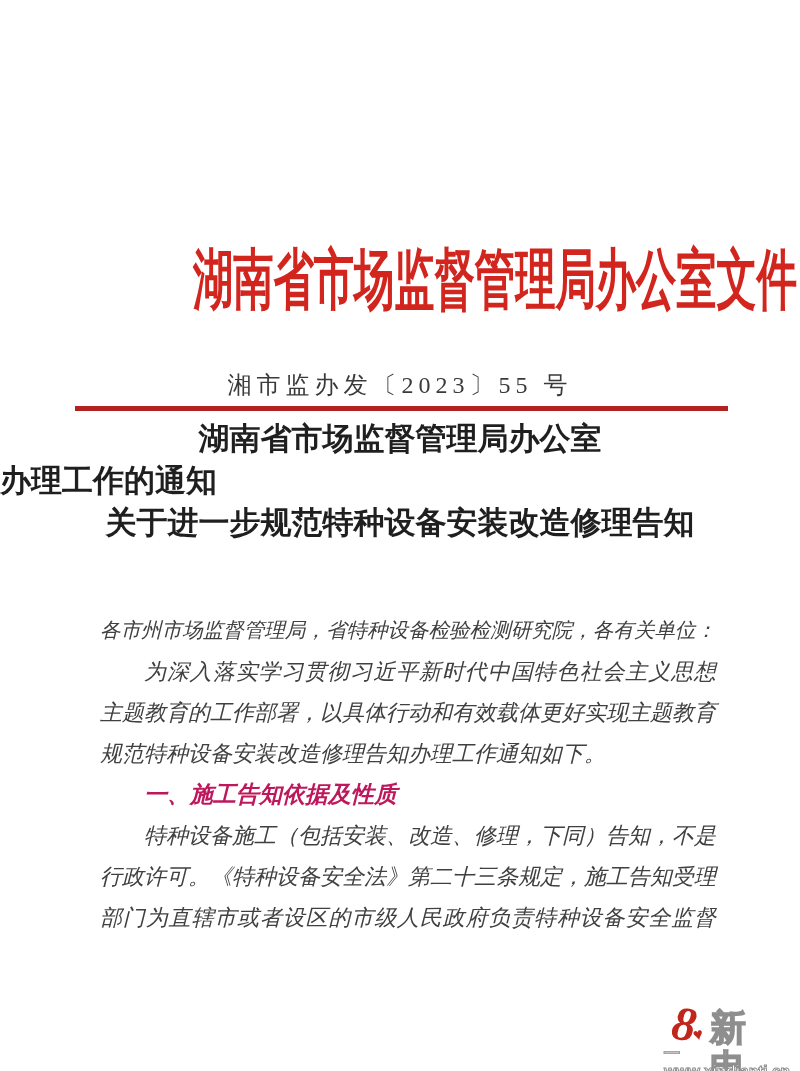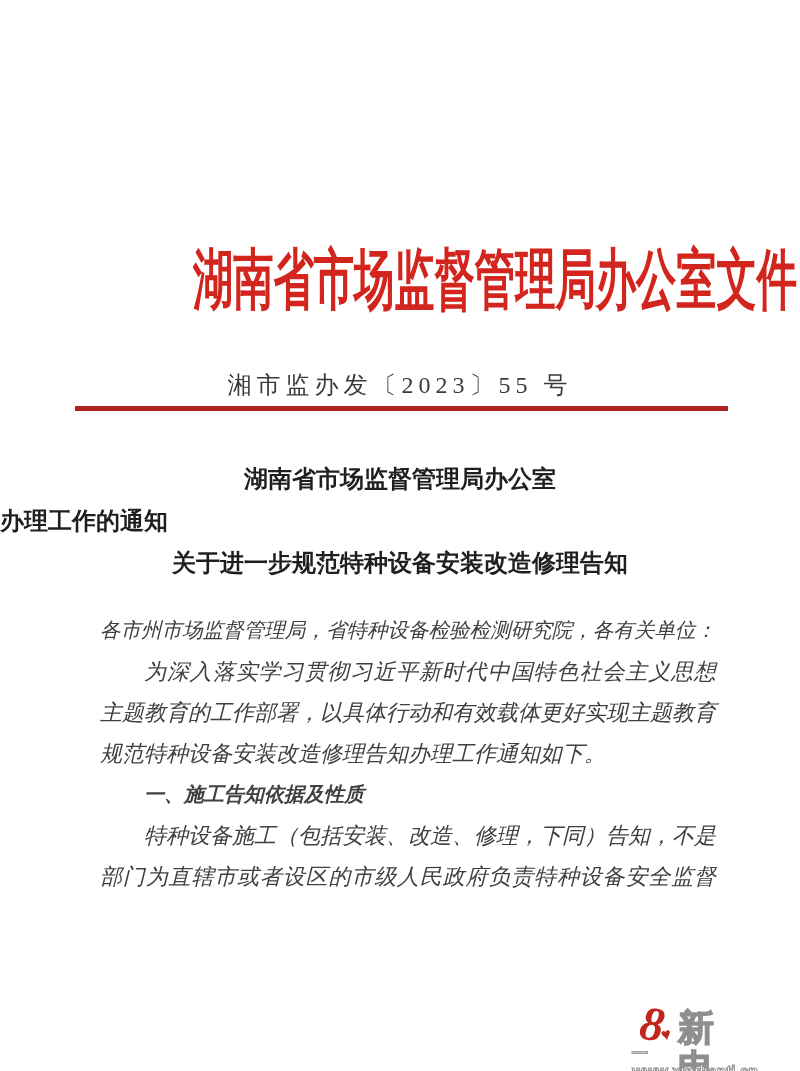--- a/index.html
+++ b/index.html
@@ -4,20 +4,21 @@
 <style>
   * { margin: 0; padding: 0; box-sizing: border-box; }
   html, body { background: #ffffff; }
   .page {
     position: relative;
     width: 800px;
     height: 1071px;
     background: #ffffff;
     overflow: hidden;
     font-family: "Liberation Serif", serif;
+    padding-left: 32px;
   }
 
   
   .banner {
     position: absolute;
     top: 230px; left: 0;
     width: 100%;
     height: 100px;
     line-height: 100px;
     text-align: center;
@@ -52,23 +53,23 @@
     position: absolute;
     top: 406px; left: 75px;
     width: 653px;
     height: 5px;
     background: #b22220;
   }
 
   
   .doc-title {
     position: absolute;
-    top: 458px; left: 0;
+    top: 418px; left: 0;
     width: 100%;
-    font-size: 24px;
+    font-size: 31px;
     font-weight: bold;
     color: #1f1f1f;
     line-height: 42px;
   }
   .doc-title .doc-line {
     text-align: center;
     text-align-last: center;
   }
 
   
@@ -89,22 +90,22 @@
   .doc-line.no-stretch { text-align-last: left; }
   .greeting-line {
     font-size: 20.5px;
     text-align: justify;
     text-align-last: justify;
   }
   .section-heading {
     padding-left: 44px;
     font-family: "Liberation Sans", sans-serif;
     font-weight: 700;
-    font-size: 20px;
-    color: #404040;
+    font-size: 23px;
+    color: #be185d;
     text-align: left;
     text-align-last: left;
   }
 
   
   .watermark { position: absolute; }
   .wm-logo {
     position: absolute;
     left: 640px; top: 998px;
     font-size: 48px;
@@ -170,20 +171,21 @@
     <div>
         <div class="doc-line indent">为深入落实学习贯彻习近平新时代中国特色社会主义思想</div>
         <div class="doc-line">主题教育的工作部署，以具体行动和有效载体更好实现主题教育</div>
         <div class="doc-line no-stretch">规范特种设备安装改造修理告知办理工作通知如下。</div>
       </div>
 
     <div class="section-heading">一、施工告知依据及性质</div>
 
     <div>
         <div class="doc-line indent">特种设备施工（包括安装、改造、修理，下同）告知，不是</div>
+        <div class="doc-line">行政许可。《特种设备安全法》第二十三条规定，施工告知受理</div>
         <div class="doc-line">部门为直辖市或者设区的市级人民政府负责特种设备安全监督</div>
       </div>
   </div>
 
   <div class="watermark">
     <span class="wm-logo">8</span>
     <span class="wm-heart">♥</span>
     <span class="wm-brand">新电梯</span>
     <span class="wm-url">—www.xindianti.cn</span>
   </div>

